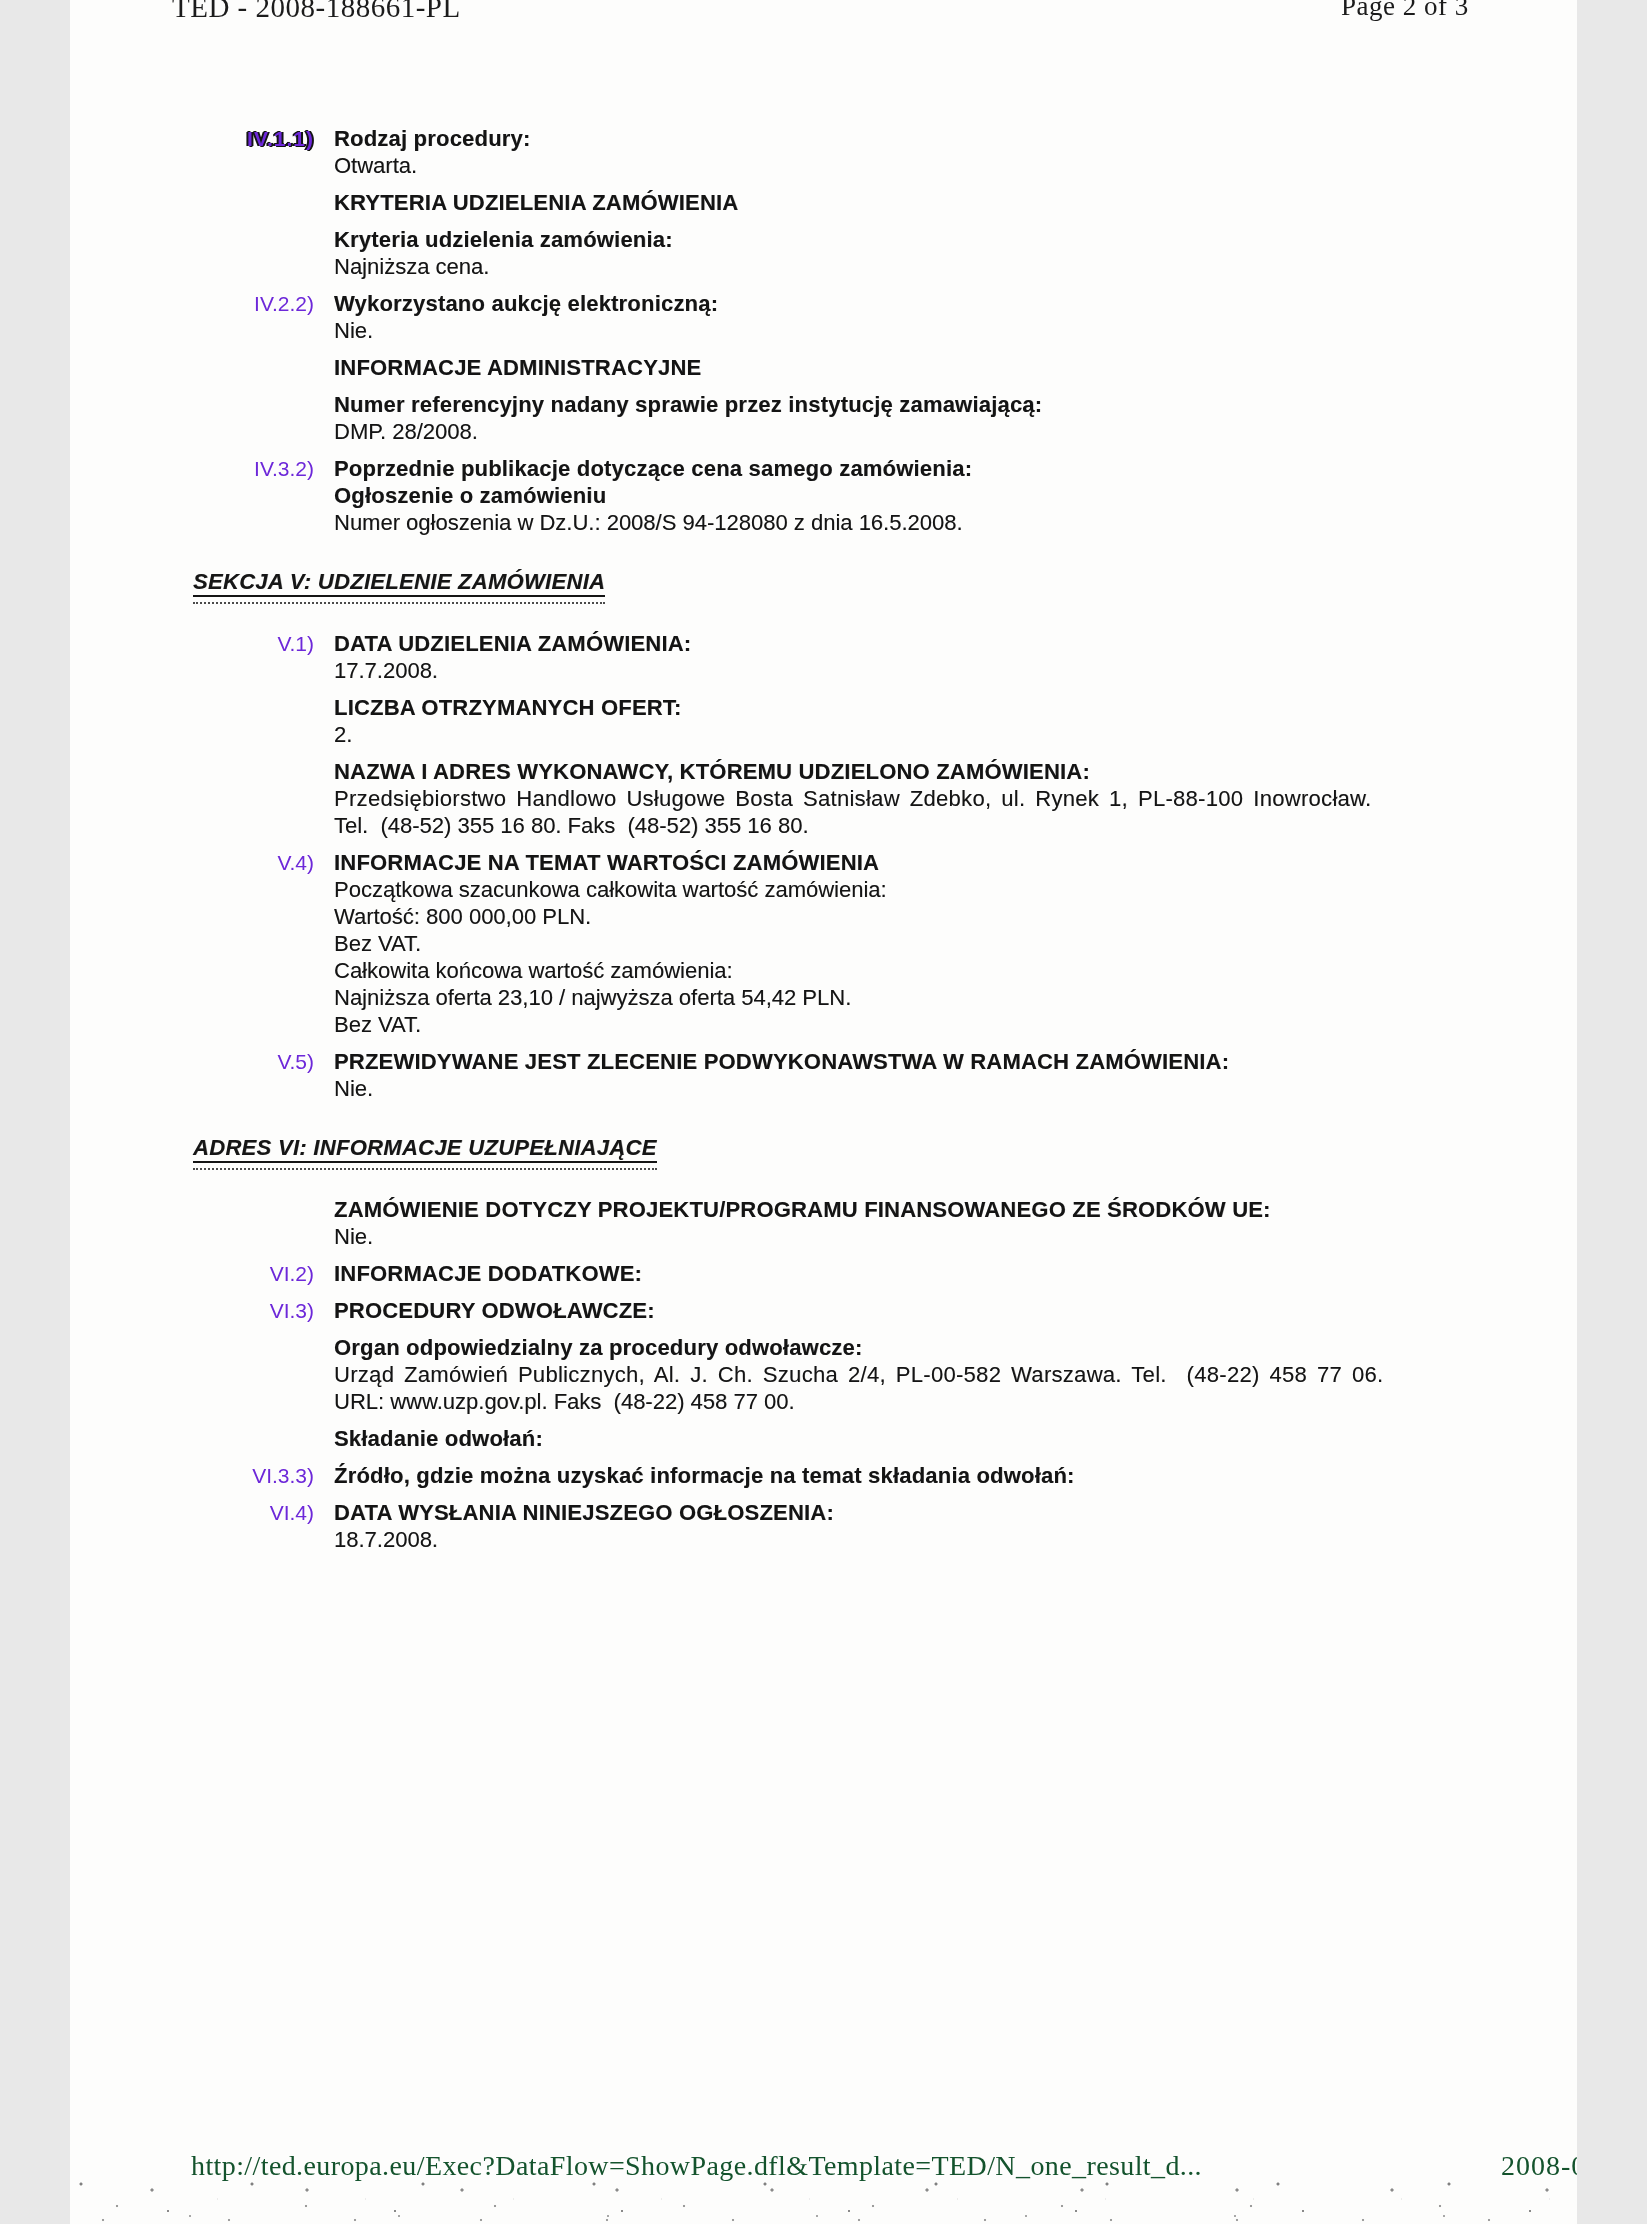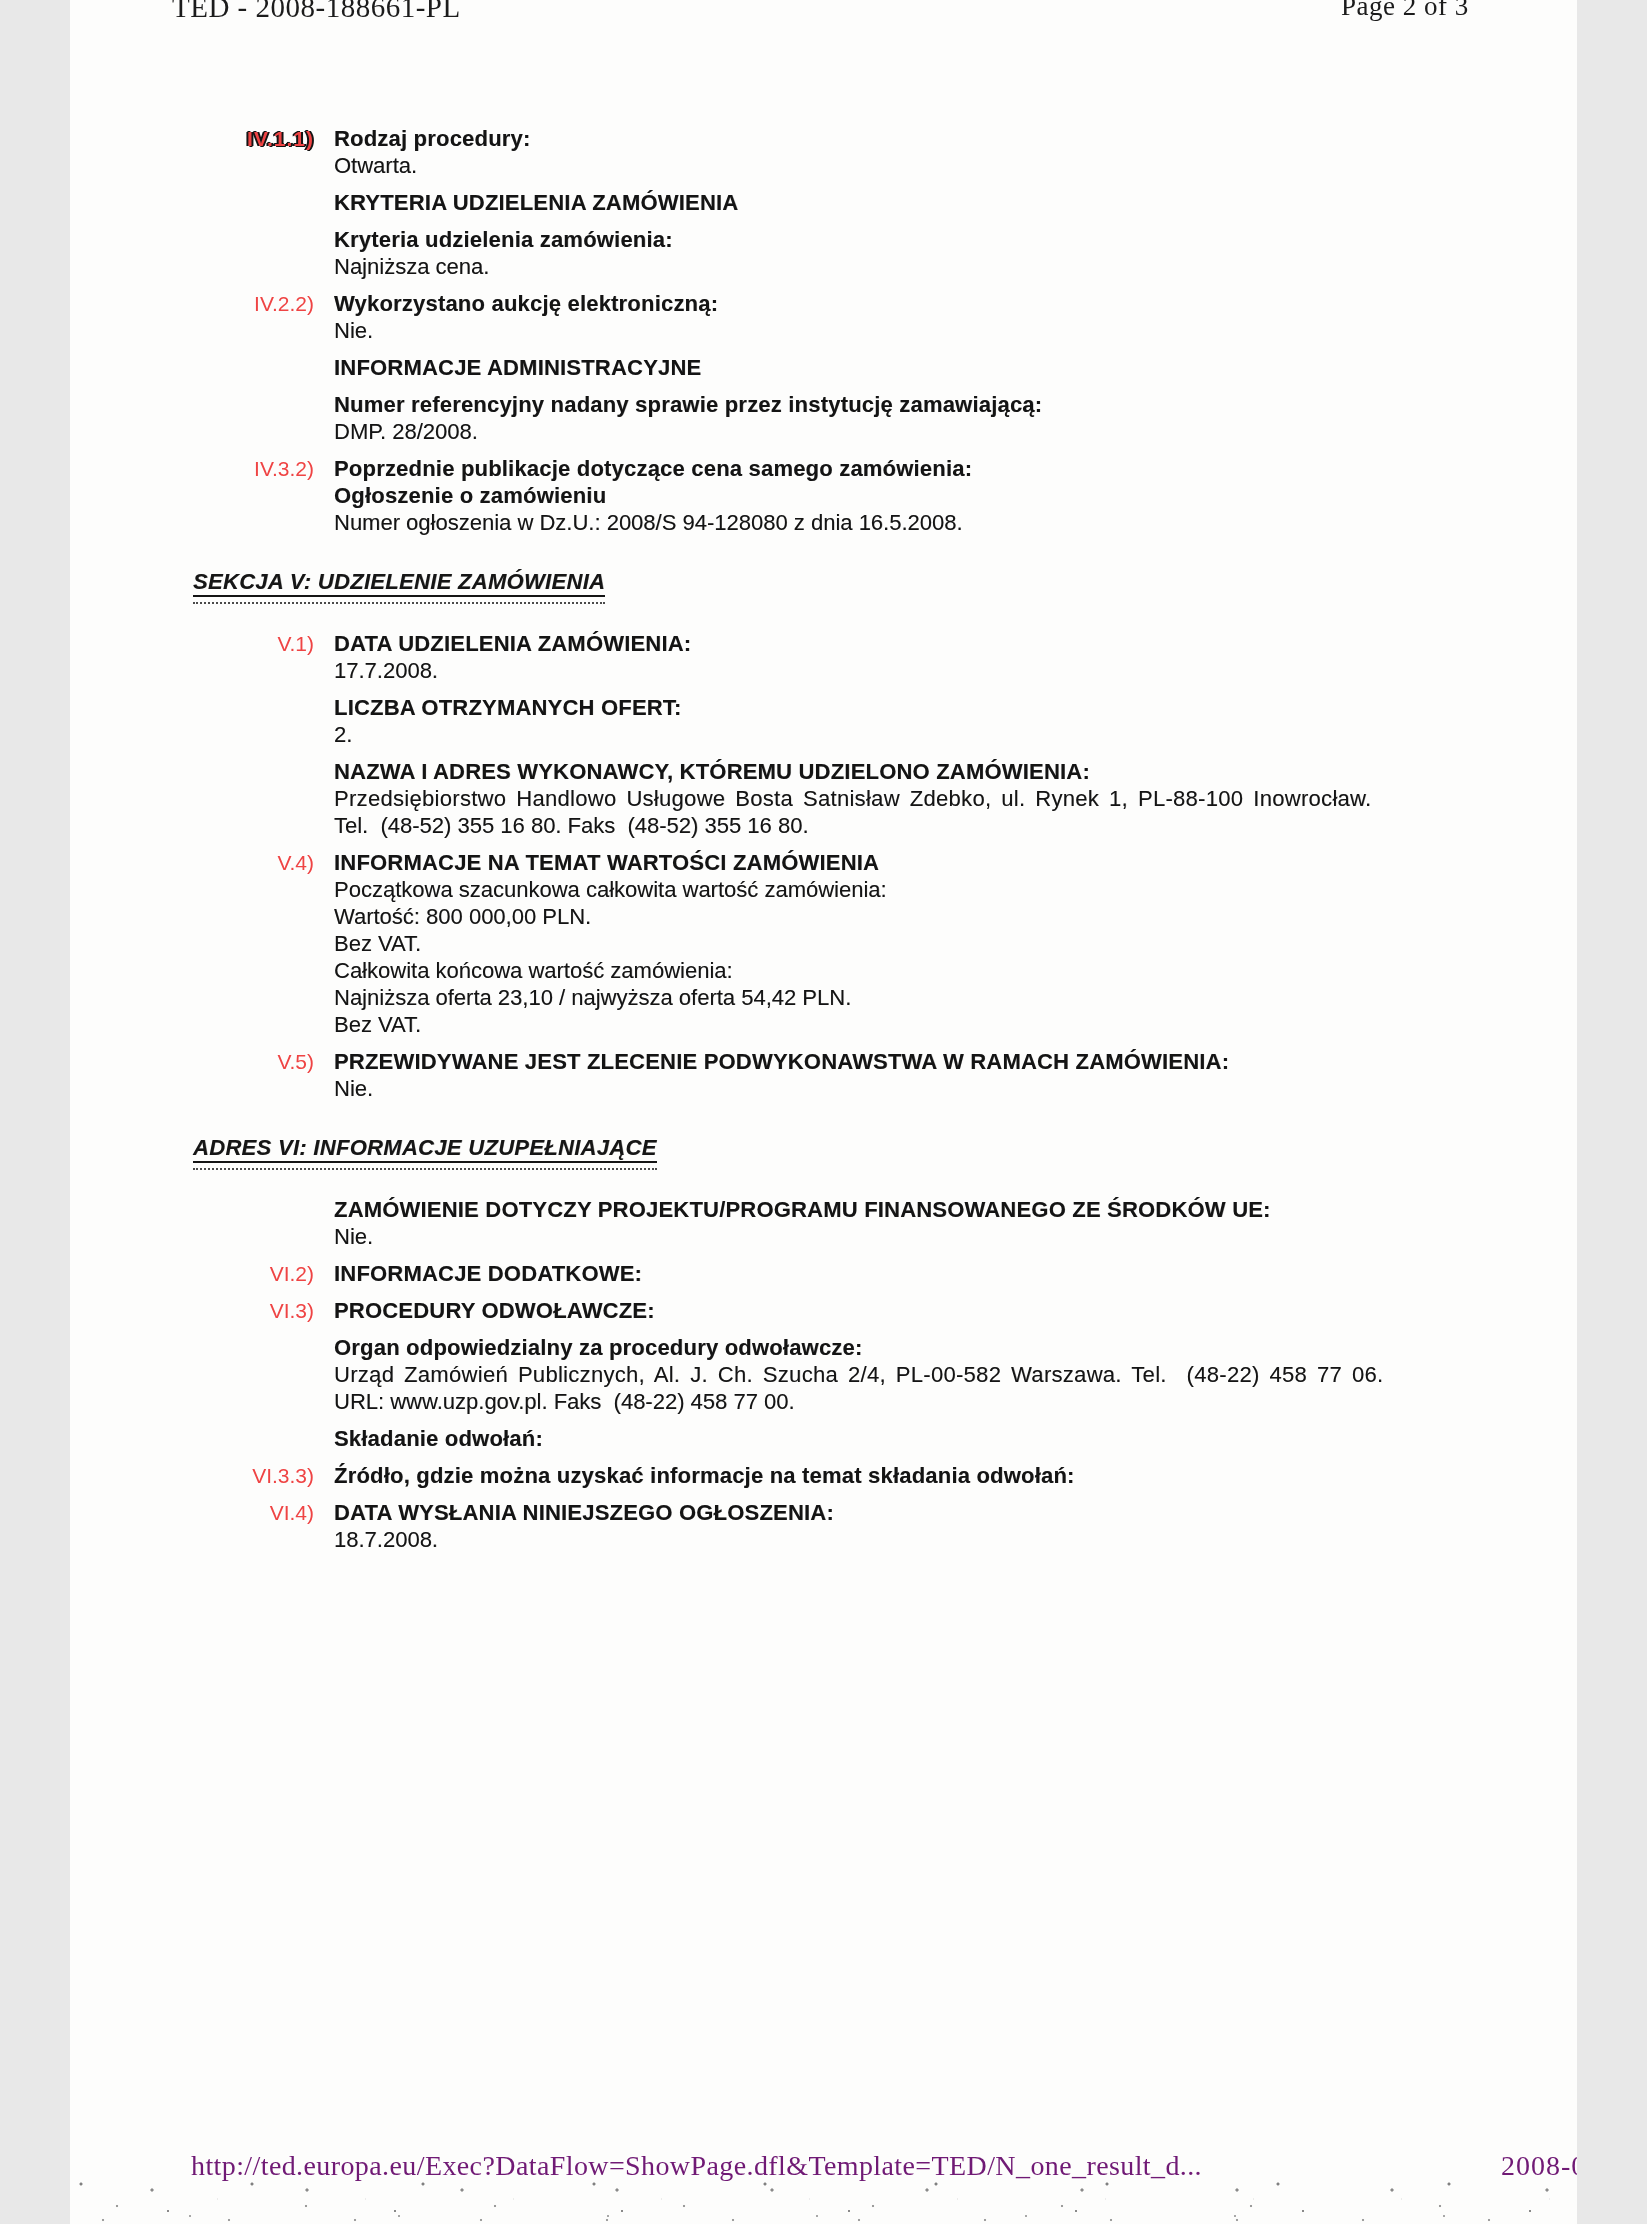--- a/index.html
+++ b/index.html
@@ -23,21 +23,21 @@
   .hdr-right { left:1271px; font-size:27px; }
 
   
   .doc { position:absolute; top:125px; left:0; width:1475px; }
 
   .block { display:flex; margin-bottom:10px; }
   .label-col {
     flex:0 0 244px; width:244px;
     text-align:right;
     font-size:21px; line-height:27px;
-    color:#ef4444;
+    color:#6d28d9;
     white-space:nowrap;
   }
   .smudge {
     font-weight:700;
     text-shadow:2px 0 #141414,-2px 0 #141414,1px 1px #141414,-1px -1px #141414;
     letter-spacing:1px;
   }
   .lines { margin-left:20px; flex:1 1 auto; min-width:0; }
   .line {
     font-size:22px; line-height:27px;
@@ -61,21 +61,21 @@
     padding-bottom:1px;
     text-shadow:0.4px 0.4px 0 rgba(10,10,10,0.4);
     font-style:italic;
   }
   .section-wrap { display:block; }
 
   
   .ftr {
     position:absolute; top:2150px;
     font-family:"Liberation Serif","DejaVu Serif",serif;
-    font-size:28px; color:#701a75;
+    font-size:28px; color:#14532d;
     white-space:nowrap;
   }
   .ftr-url  { left:121px; letter-spacing:0.4px; }
   .ftr-date { left:1391px; letter-spacing:1px;margin-left:40px; }
 
   
   .noise {
     position:absolute; left:0; right:0; bottom:0; height:50px;
     background-image:
       radial-gradient(circle at 11px 9px,  #6b6b6b 1.1px, transparent 1.9px),

